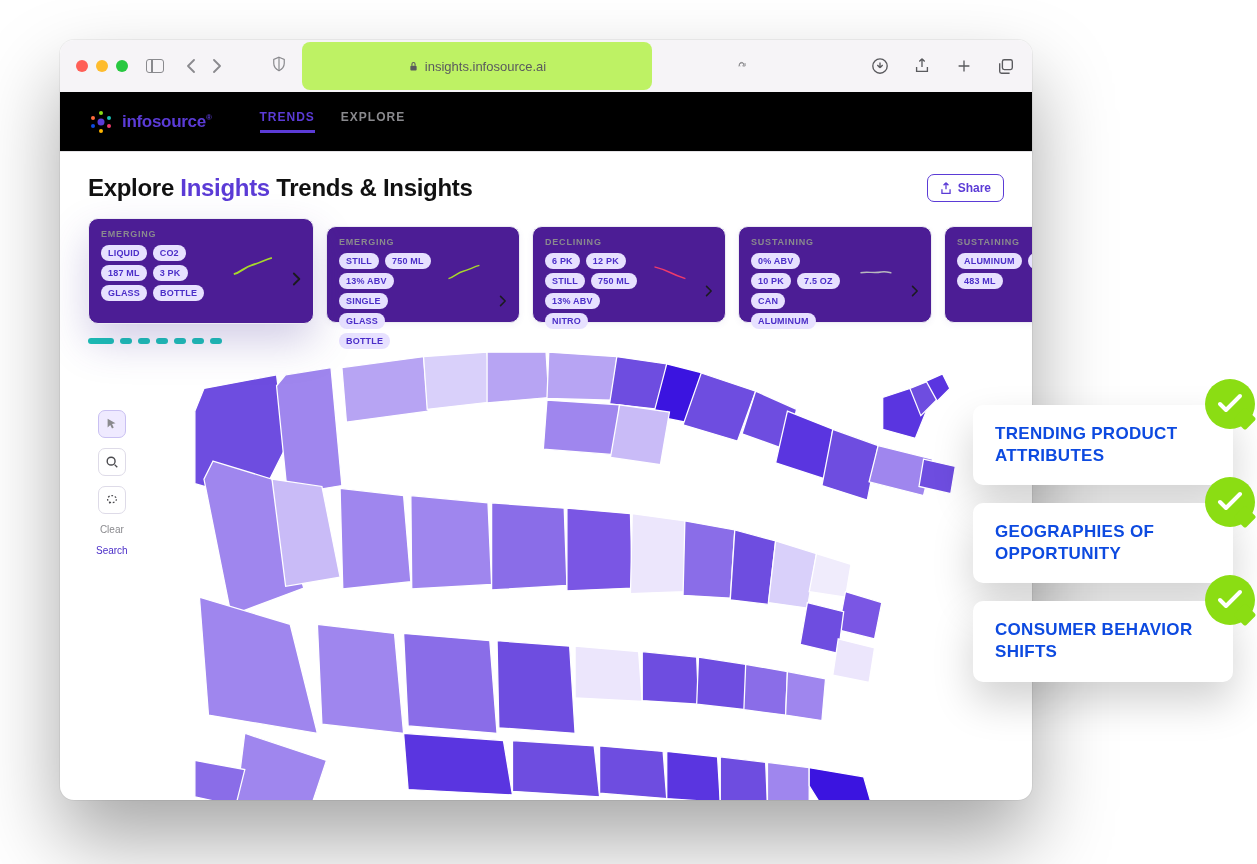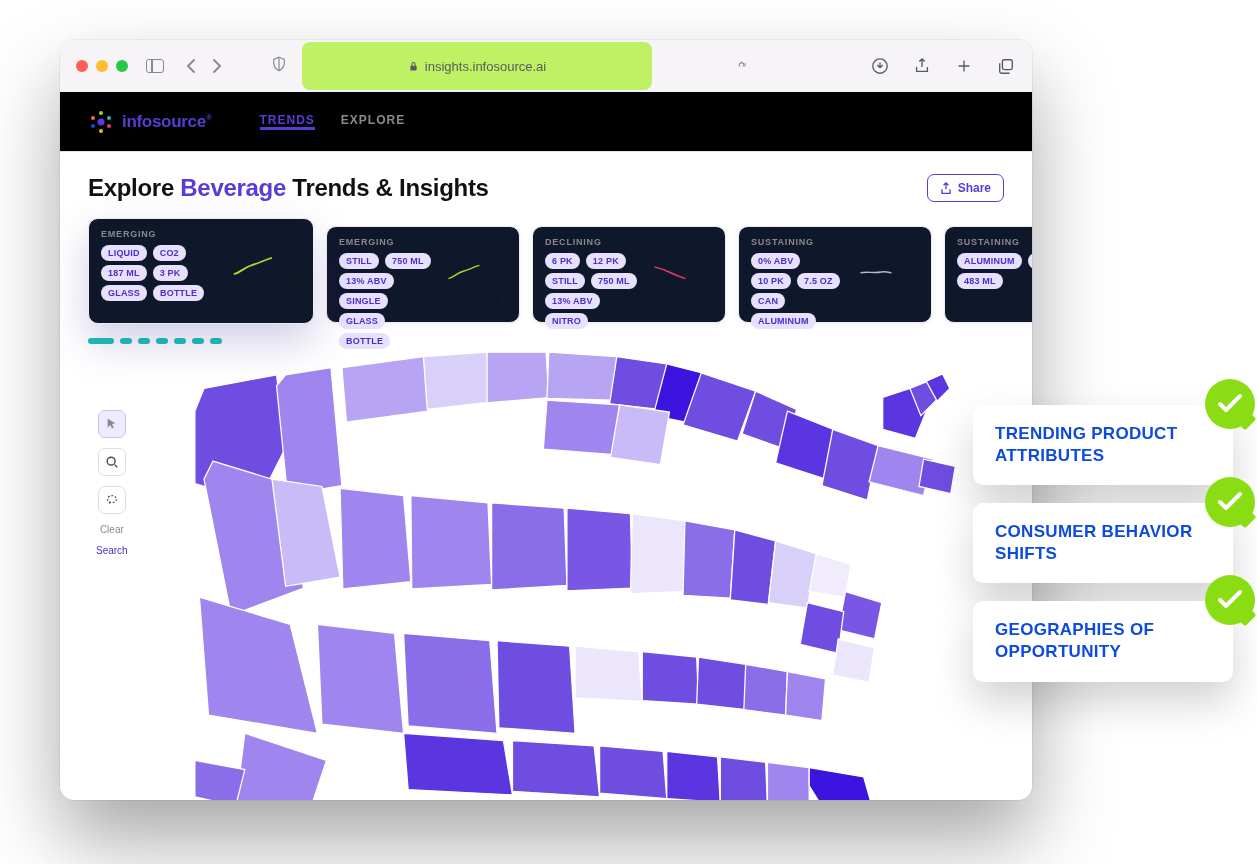--- a/index.html
+++ b/index.html
@@ -25,32 +25,32 @@
 .rightbtns { display: flex; gap: 22px; margin-left: 115px; color: #5a5a5e; }
 .iconbtn { width: 20px; height: 20px; display: flex; align-items: center; justify-content: center; }
 .iconbtn svg { width: 18px; height: 18px; }
 
 .appbar { height: 60px; background: #000000; border-bottom: 1px solid #e4e2e6; display: flex; align-items: center; padding: 0 28px; gap: 48px; }
 .logo { display: flex; align-items: center; gap: 8px; }
 .logo-mark { width: 26px; height: 26px; position: relative; }
 .logo-text { font-weight: 700; font-size: 17px; color: #5b3bd6; letter-spacing: -0.3px; }
 .logo-text .reg { font-size: 8px; vertical-align: super; }
 .tabs { display: flex; gap: 26px; font-size: 12px; font-weight: 700; letter-spacing: 1px; color: #8a8a8e; }
-.tabs .tab { cursor: pointer; }
+.tabs .tab { padding-bottom: 6px; cursor: pointer; }
 .tabs .tab.active { color: #5b3bd6; border-bottom: 3px solid #5b3bd6; }
 
 .page { padding: 22px 28px 0; }
 .page-head { display: flex; align-items: center; justify-content: space-between; margin-bottom: 16px; }
 .page-title { font-size: 24px; font-weight: 800; color: #111; letter-spacing: -0.3px; }
 .page-title .accent { color: #5b3bd6; }
 .share { display: flex; align-items: center; gap: 6px; border: 1.5px solid #5b3bd6; color: #5b3bd6; font-weight: 700; font-size: 12px; padding: 6px 12px; border-radius: 7px; cursor: pointer; background: #fff; }
 .share svg { width: 12px; height: 13px; }
 
 .cards { display: flex; gap: 12px; margin-bottom: 14px; position: relative; }
-.card { background: #0f172a; border: 1px solid #ececf2; border-radius: 10px; padding: 10px 12px; box-shadow: 0 2px 6px rgba(80,60,160,0.06); flex: 0 0 auto; position: relative; display: flex; flex-direction: column; justify-content: space-between; }
+.card { background: #4c1d95; border: 1px solid #ececf2; border-radius: 10px; padding: 10px 12px; box-shadow: 0 2px 6px rgba(80,60,160,0.06); flex: 0 0 auto; position: relative; display: flex; flex-direction: column; justify-content: space-between; }
 .card.big { width: 226px; height: 106px; z-index: 3; box-shadow: 0 18px 40px rgba(80,60,160,0.25); }
 .card.sm { width: 194px; height: 97px; margin-top: 8px; }
 .card-label { font-size: 9px; font-weight: 800; letter-spacing: 0.8px; color: #8a8a8e; margin-bottom: 6px; }
 .badges { display: flex; flex-wrap: wrap; gap: 4px 6px; align-content: flex-start; }
 .badges.wide { width: 138px; }
 .badges.narrow { width: 120px; }
 .badge { background: #e7e1ff; color: #4b2ec8; font-size: 9px; font-weight: 800; padding: 3px 7px; border-radius: 10px; white-space: nowrap; letter-spacing: 0.2px; }
 .card-body { display: flex; align-items: flex-start; gap: 16px; flex: 1; }
 .spark { width: 44px; height: 26px; margin-top: 6px; }
 .chev { width: 10px; height: 14px; align-self: center; color: #1b1b1f; margin-left: 2px; }
@@ -161,21 +161,21 @@
     <div class="tabs">
       <div class="tab active">TRENDS</div>
       <div class="tab">EXPLORE</div>
     </div>
   </div>
 
   <div class="page">
 
     <div class="page-head">
       <h1 class="page-title">
-        <span>Explore </span><span class="accent">Beverage</span><span> Trends &amp; Insights</span>
+        <span>Explore </span><span class="accent">Insights</span><span> Trends &amp; Insights</span>
       </h1>
       <button class="share">
         <svg viewBox="0 0 14 16" fill="none" stroke="currentColor" stroke-width="1.6">
             <path d="M7 1v8m0-8L4 4m3-3l3 3M2 9v5h10V9"></path>
           </svg>
         <span>Share</span>
       </button>
     </div>
 
     <div class="cards" id="cards">
@@ -371,25 +371,25 @@
     <div class="callout-text">TRENDING PRODUCT ATTRIBUTES</div>
   </div>
   <div class="callout">
     <div class="checkbadge">
       <div class="bubble"></div>
         <div class="tail"></div>
       <svg viewBox="0 0 26 22">
           <path d="M3 11l6 6L23 3" fill="none" stroke="#fff" stroke-width="4" stroke-linecap="round" stroke-linejoin="round"></path>
         </svg>
     </div>
-    <div class="callout-text">CONSUMER BEHAVIOR SHIFTS</div>
+    <div class="callout-text">GEOGRAPHIES OF OPPORTUNITY</div>
   </div>
   <div class="callout">
     <div class="checkbadge">
       <div class="bubble"></div>
         <div class="tail"></div>
       <svg viewBox="0 0 26 22">
           <path d="M3 11l6 6L23 3" fill="none" stroke="#fff" stroke-width="4" stroke-linecap="round" stroke-linejoin="round"></path>
         </svg>
     </div>
-    <div class="callout-text">GEOGRAPHIES OF OPPORTUNITY</div>
+    <div class="callout-text">CONSUMER BEHAVIOR SHIFTS</div>
   </div>
 </div>
 
 </body></html>

